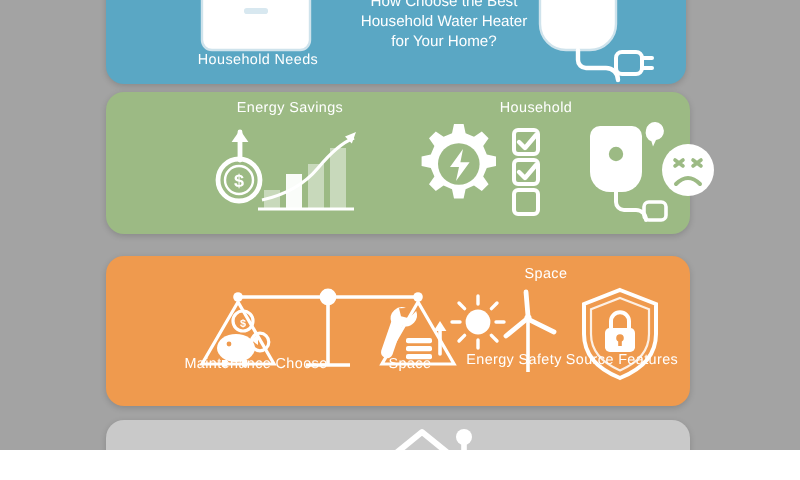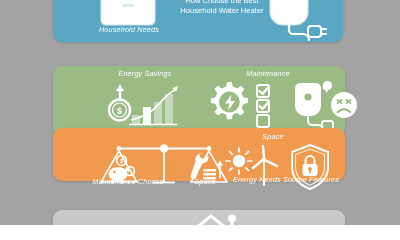--- a/index.html
+++ b/index.html
@@ -13,46 +13,45 @@
 
   
   .band-blue{
     left:53px;top:-34px;width:290px;height:76px;
     background:#5aa7c4;border-radius:9px;
   }
   
   .band-green{
     left:53px;top:46px;width:292px;height:71px;
     background:#9cba84;
-    margin-top:20px;
   }
   
   .band-orange{
-    left:53px;top:128px;width:292px;height:53px;
+    left:53px;top:128px;width:292px;height:75px;
     background:#ef9a4e;
   }
   
   .band-gray{
     left:53px;top:210px;width:292px;height:40px;
     background:#c9c9c9;
   }
 
   .lbl{
     position:absolute;color:#ffffff;letter-spacing:.2px;
     white-space:nowrap;text-align:center;line-height:1.15;
   }
 
   
   .title{
     position:absolute;left:168px;top:2px;width:108px;
     color:#ffffff;font-size:7.6px;line-height:1.32;text-align:center;
     font-weight:400;
   }
 
-  .cap{font-size:7.2px;font-style:italic;}
+  .cap{font-size:7.2px;}
 
   
   .ic{position:absolute;}
   svg{display:block;overflow:visible;}
   .shadow-b{
     position:absolute;border-radius:9px;
     box-shadow:0 1px 3px rgba(0,0,0,.16);
   }
 </style>
 </head>
@@ -65,39 +64,40 @@
     <div class="ic" style="left:47px;top:28px;">
       <svg width="56" height="36" viewBox="0 0 56 36">
         <rect x="1" y="1" width="54" height="30" rx="5" ry="5" fill="#ffffff" stroke="#cfe3ec" stroke-width="1.2"></rect>
         <rect x="22" y="10" width="12" height="3" rx="1.4" fill="#d8e8f0"></rect>
       </svg>
     </div>
 
     <div class="title" style="left:115px;top:30px;width:108px;">
       <div>How Choose the Best</div>
       <div>Household Water Heater</div>
+      <div>for Your Home?</div>
     </div>
 
     <div class="ic" style="left:205px;top:16px;">
       <svg width="72" height="58" viewBox="0 0 72 58">
         <path d="M18 2 h26 a6 6 0 0 1 6 6 v22 a13 13 0 0 1 -13 13 h-12 a13 13 0 0 1 -13 -13 v-22 a6 6 0 0 1 6 -6 z" fill="#ffffff" stroke="#cfe3ec" stroke-width="1.2"></path>
         <path d="M31 43 v5 a4 4 0 0 0 4 4 h10 a6 6 0 0 1 6 6" fill="none" stroke="#ffffff" stroke-width="2.2" stroke-linecap="round"></path>
         <rect x="50" y="44" width="13" height="11" rx="3" fill="none" stroke="#ffffff" stroke-width="2"></rect>
         <line x1="63" y1="47" x2="68" y2="47" stroke="#ffffff" stroke-width="2" stroke-linecap="round"></line>
         <line x1="63" y1="52" x2="68" y2="52" stroke="#ffffff" stroke-width="2" stroke-linecap="round"></line>
       </svg>
     </div>
 
     <div class="lbl cap" style="left:36px;top:60px;width:80px;">Household Needs</div>
   </div>
 
   <div class="band band-green shadow-b">
 
     <div class="lbl cap" style="left:48px;top:4px;width:88px;">Energy Savings</div>
-    <div class="lbl cap" style="left:175px;top:4px;width:80px;">Maintenance</div>
+    <div class="lbl cap" style="left:175px;top:4px;width:80px;">Household</div>
 
     <div class="ic" style="left:48px;top:16px;">
       <svg width="86" height="48" viewBox="0 0 86 48">
 
         <path d="M19 4 v14" stroke="#ffffff" stroke-width="2.4" stroke-linecap="round"></path>
         <path d="M19 3 l-4.2 6 h8.4 z" fill="#ffffff"></path>
 
         <circle cx="18.5" cy="28" r="10.5" fill="none" stroke="#ffffff" stroke-width="2.4"></circle>
         <circle cx="18.5" cy="28" r="7" fill="none" stroke="#ffffff" stroke-width="1.2"></circle>
         <text x="18.5" y="31.6" font-size="9" font-family="Liberation Sans, sans-serif" fill="#ffffff" text-anchor="middle" font-weight="bold">$</text>
@@ -213,21 +213,21 @@
         <path d="M21 5 L35.5 10.6 v12.4 c0 9 -6.6 14.8 -14.5 18.2 C13.1 37.8 6.5 32 6.5 23 V10.6 z" fill="none" stroke="#ffffff" stroke-width="1.1" opacity=".85"></path>
         <path d="M16.5 20 v-3.4 a4.5 4.5 0 0 1 9 0 v3.4" fill="none" stroke="#ffffff" stroke-width="2"></path>
         <rect x="13.5" y="20" width="15" height="12" rx="2.4" fill="#ffffff"></rect>
         <circle cx="21" cy="25" r="1.9" fill="#ef9a4e"></circle>
         <rect x="20.1" y="25" width="1.8" height="4" fill="#ef9a4e"></rect>
       </svg>
     </div>
 
     <div class="lbl cap" style="left:25px;top:50px;width:100px;">Maintenance Choose</div>
     <div class="lbl cap" style="left:126px;top:50px;width:52px;">Space</div>
-    <div class="lbl cap" style="left:163px;top:48px;width:82px;">Energy Needs</div>
+    <div class="lbl cap" style="left:163px;top:48px;width:82px;">Energy Safety</div>
     <div class="lbl cap" style="left:210px;top:48px;width:96px;">Source Features</div>
   </div>
 
   <div class="band band-gray shadow-b">
     <div class="ic" style="left:138px;top:2px;">
       <svg width="46" height="30" viewBox="0 0 46 30">
         <path d="M4 17 L20 4 L36 17" fill="none" stroke="#ffffff" stroke-width="3" stroke-linejoin="round"></path>
         <path d="M9 17 v13 h22 v-13" fill="none" stroke="#ffffff" stroke-width="3"></path>
         <circle cx="41" cy="6.5" r="4" fill="#ffffff"></circle>
         <rect x="39.6" y="9" width="2.8" height="9" fill="#ffffff"></rect>

